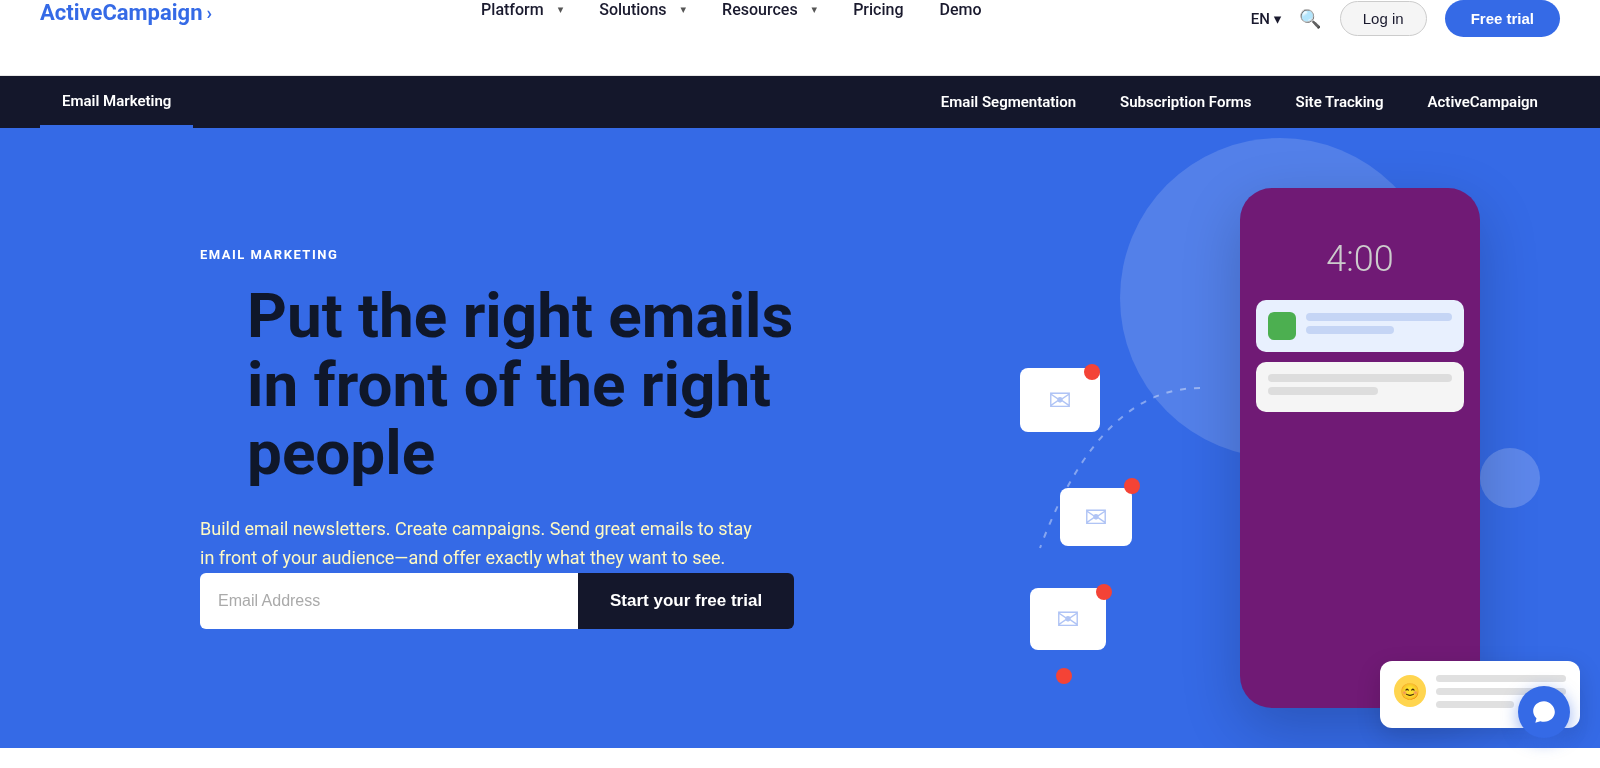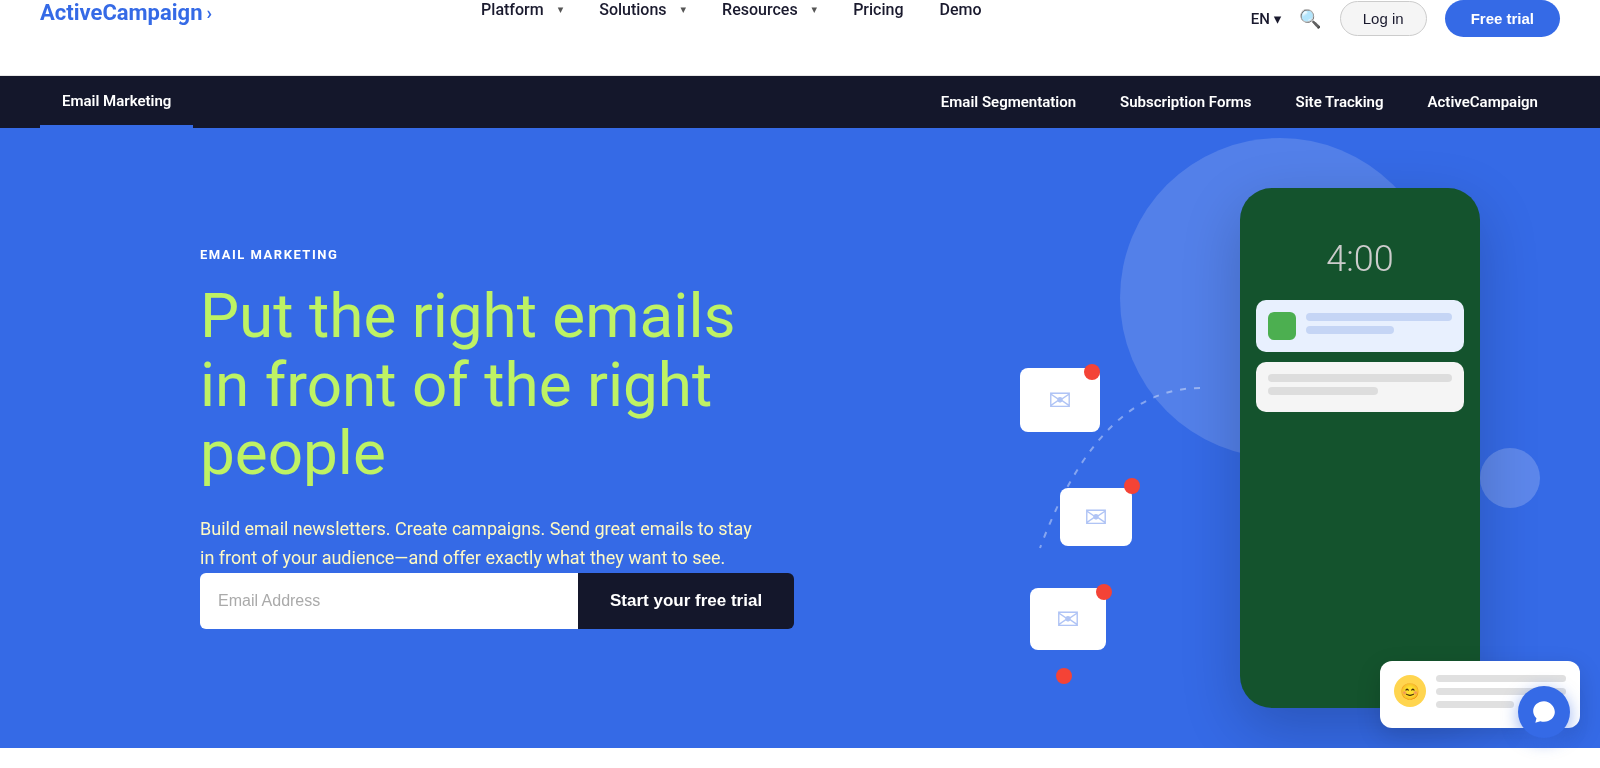--- a/index.html
+++ b/index.html
@@ -52,22 +52,22 @@
     .hero {
       background: #356ae6; min-height: 620px; position: relative; overflow: hidden;
       display: flex; align-items: center; padding: 60px 80px 60px 200px;
     }
     .hero-content { max-width: 700px; z-index: 2; position: relative; }
     .hero-label {
       color: #fff; font-size: 13px; font-weight: 700; letter-spacing: 1.5px;
       text-transform: uppercase; margin-bottom: 20px;
     }
     .hero-title {
-      color: #bef264; font-size: 62px; font-weight: 400; line-height: 1.1;
-      margin-bottom: 28px; max-width: 600px;
+      color: #0f172a; font-size: 62px; font-weight: 700; line-height: 1.1;
+      margin-bottom: 28px; max-width: 600px; margin-left: 47px;
     }
     .hero-desc {
       color: #fef9c3; font-size: 18px; line-height: 1.6; max-width: 560px;
     }
     .hero-form { display: flex; gap: 0; align-items: stretch; }
     .hero-input {
       width: 378px; padding: 18px 18px; font-size: 16px; border: none;
       border-radius: 6px 0 0 6px; outline: none; color: #0369a1;
     }
     .hero-input::placeholder { color: #aaa; }
@@ -79,21 +79,21 @@
     
     .hero-illustration {
       position: absolute; right: 0; top: 40px; width: 600px; height: 640px;
       z-index: 1;
     }
 
     
     .phone {
       position: absolute; right: 120px; top: 20px;
       width: 240px; height: 520px;
-      background: #14532d; border-radius: 32px;
+      background: #701a75; border-radius: 32px;
       box-shadow: 0 20px 60px rgba(0,0,0,0.2);
       overflow: hidden;
     }
     .phone-screen { padding: 20px 16px; }
     .phone-time { text-align: center; font-size: 36px; font-weight: 300; color: #ccc; margin-top: 30px; margin-bottom: 20px; }
     .phone-card {
       background: #e8f0fe; border-radius: 10px; padding: 12px; margin-bottom: 10px;
       display: flex; align-items: center; gap: 10px;
     }
     .phone-card-icon { width: 28px; height: 28px; background: #4caf50; border-radius: 6px; flex-shrink: 0; }

